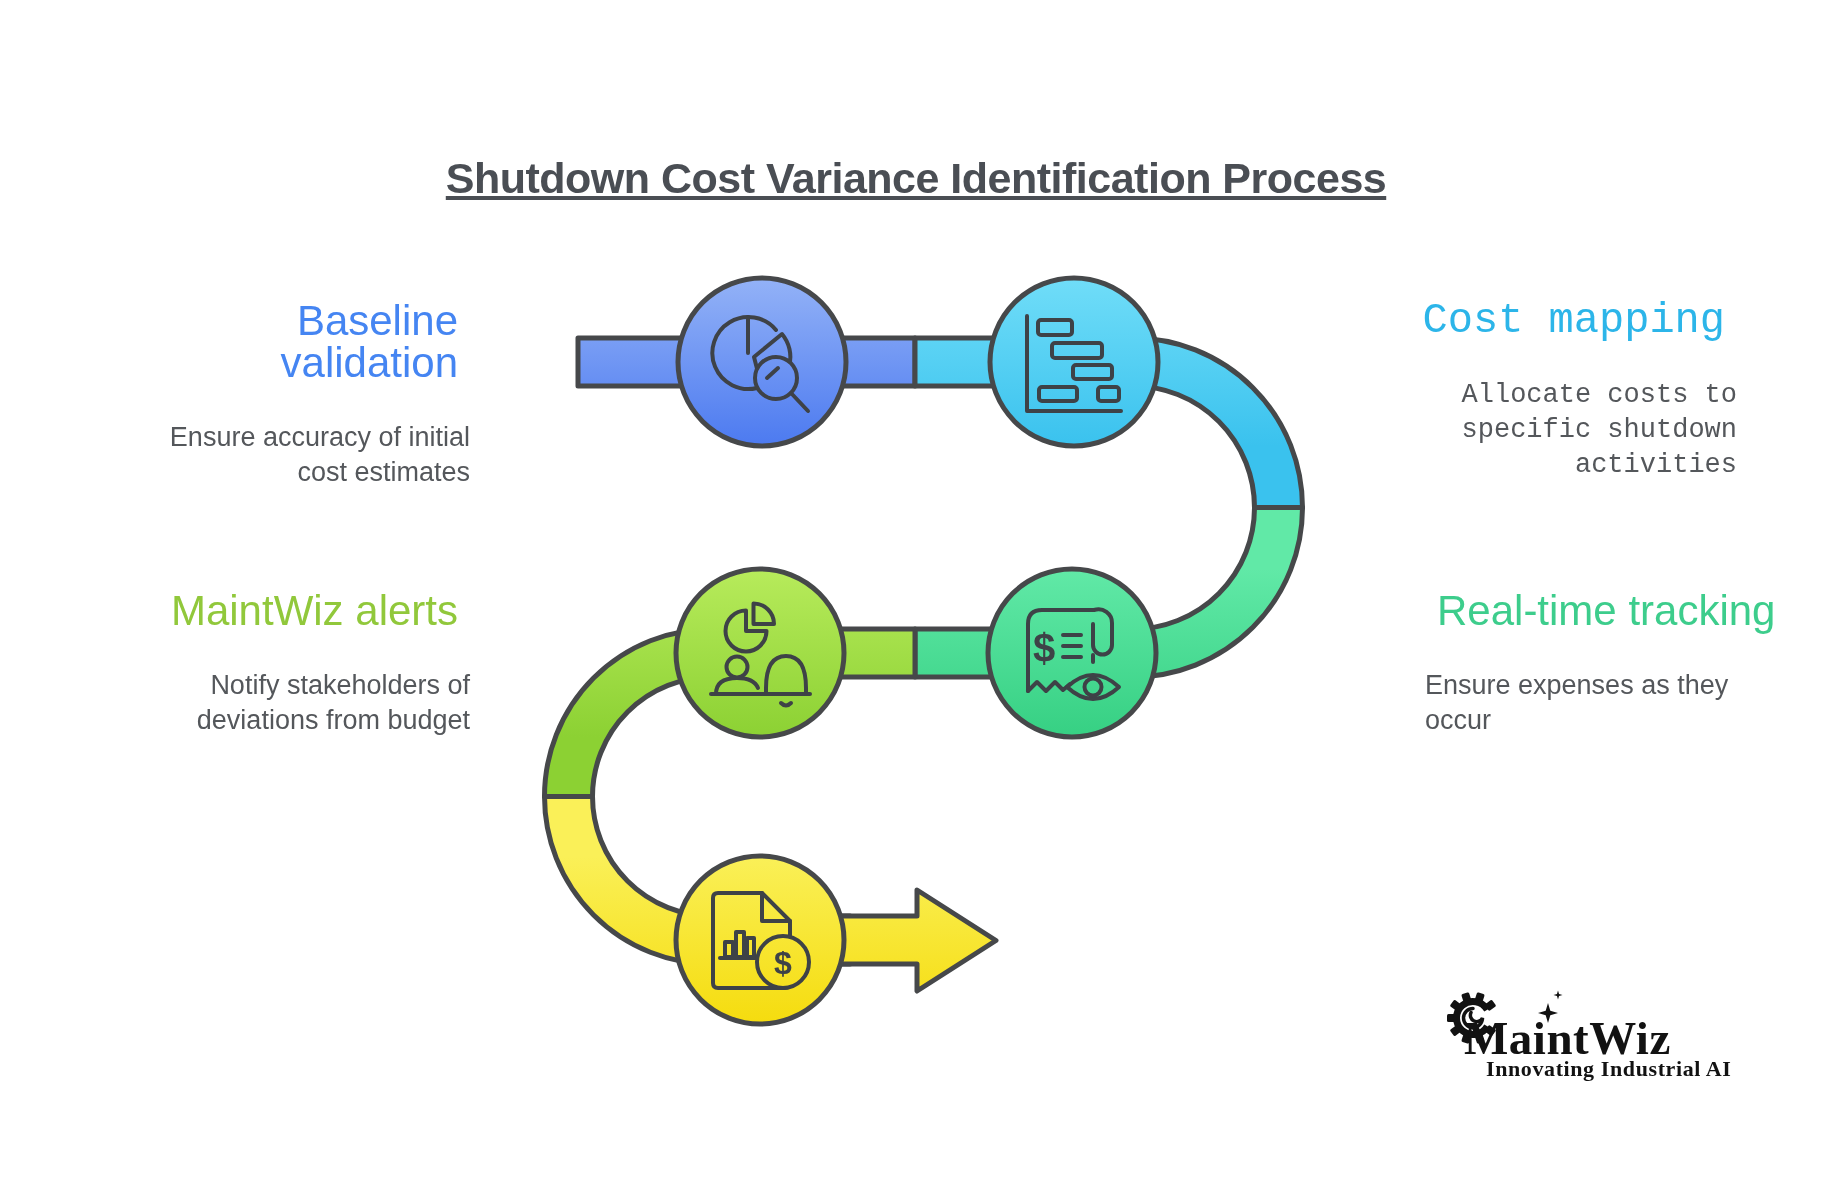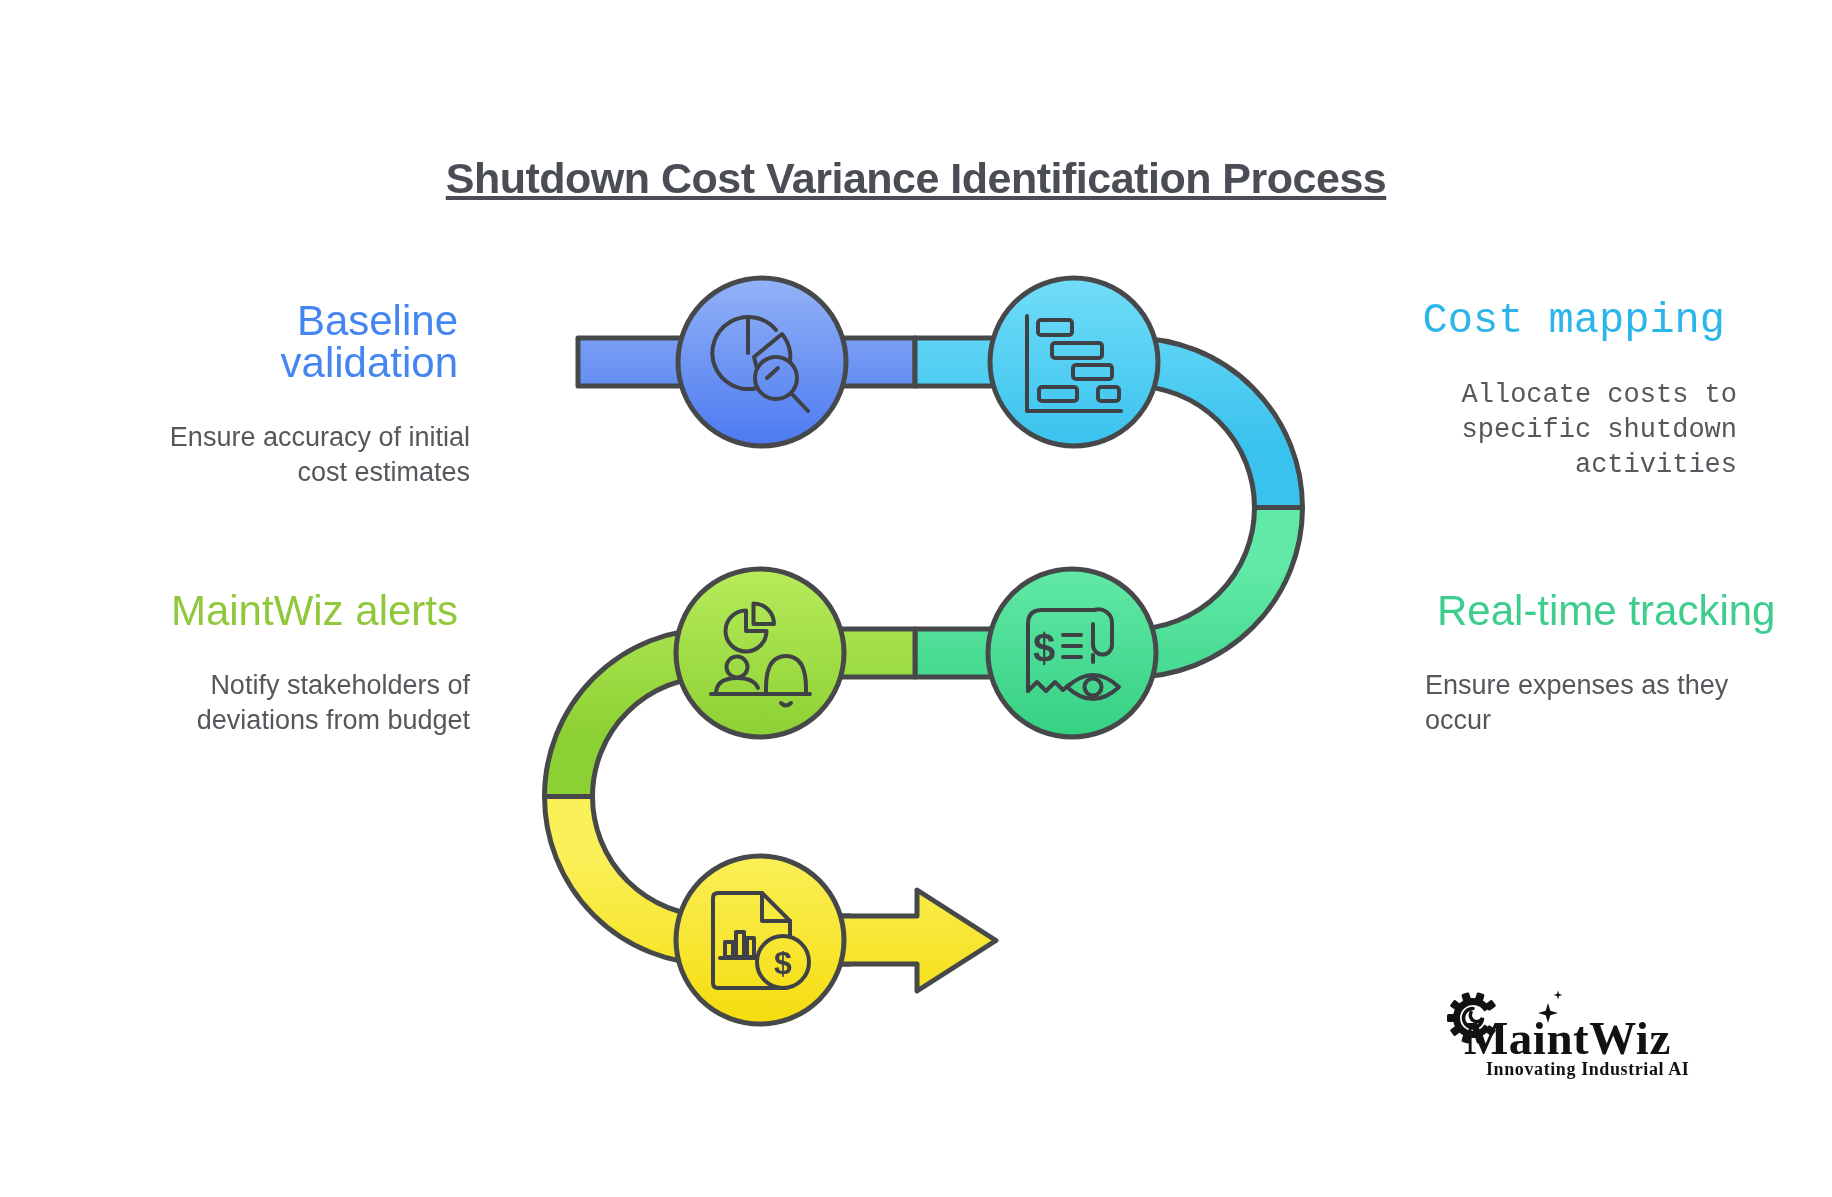--- a/index.html
+++ b/index.html
@@ -24,21 +24,21 @@
   .s5 h2 { width:245px; margin-left:auto; }
   .s5 p  { margin-top:30px; }
   .logo-name {
     position:absolute; left:1464px; top:1013px;
     font-family:"Liberation Serif", serif; font-weight:700;
     font-size:47px; line-height:50px; color:#121212; letter-spacing:0.5px;
   }
   .logo-tagline {
     position:absolute; left:1486px; top:1057px;
     font-family:"Liberation Serif", serif; font-weight:700;
-    font-size:18px; line-height:24px; color:#121212; letter-spacing:0.6px;
+    font-size:22px; line-height:24px; color:#121212; letter-spacing:0.6px;
   }
 </style>
 </head>
 <body>
 
 <div id="canvas">
 
   <h1 class="title">Shutdown Cost Variance Identification Process</h1>
 
   <svg id="flow-svg" width="1832" height="1197" viewBox="0 0 1832 1197" xmlns="http://www.w3.org/2000/svg">

